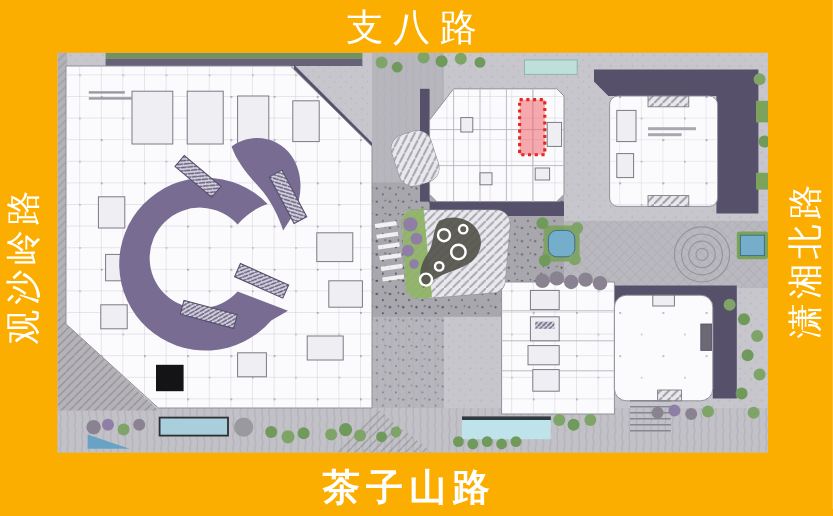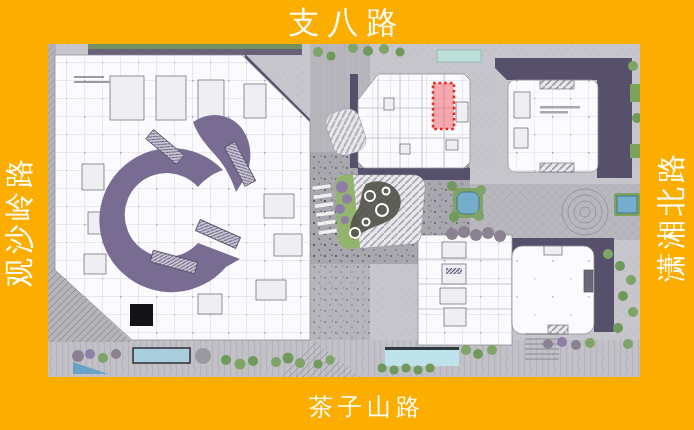--- a/index.html
+++ b/index.html
@@ -1,21 +1,21 @@
 <!DOCTYPE html>
 <html><head>
 <meta charset="utf-8">
 <style>
   html,body{margin:0;padding:0;}
   body{width:694px;height:430px;font-family:"Liberation Serif","DejaVu Serif",serif;}
   .stage{position:relative;width:694px;height:430px;background:#FBAE00;overflow:hidden;}
   .map{position:absolute;left:48px;top:44px;width:592px;height:333px;background:#C7C6CC;}
   .road-label{position:absolute;color:#FFFFFF;white-space:nowrap;user-select:none;}
   .road-top{left:347px;top:23px;transform:translate(-50%,-50%);font-size:31px;letter-spacing:8px;}
-  .road-bottom{left:367px;top:407px;transform:translate(-50%,-50%);font-size:24px;letter-spacing:5px;}
+  .road-bottom{left:341px;top:407px;transform:translate(-50%,-50%);font-size:31px;letter-spacing:5px;font-weight:bold;}
   .road-left{left:20px;top:221px;transform:translate(-50%,-50%) rotate(-90deg);font-size:29px;letter-spacing:4px;}
   .road-right{left:672px;top:216px;transform:translate(-50%,-50%) rotate(-90deg);font-size:29px;letter-spacing:4px;}
   svg{display:block;}
 </style>
 </head>
 <body>
 
 <div class="stage">
 
   <div class="map">

